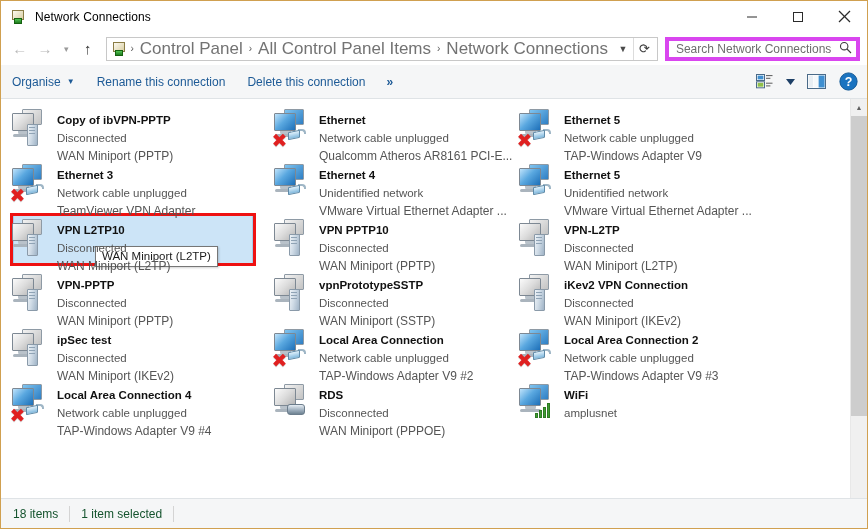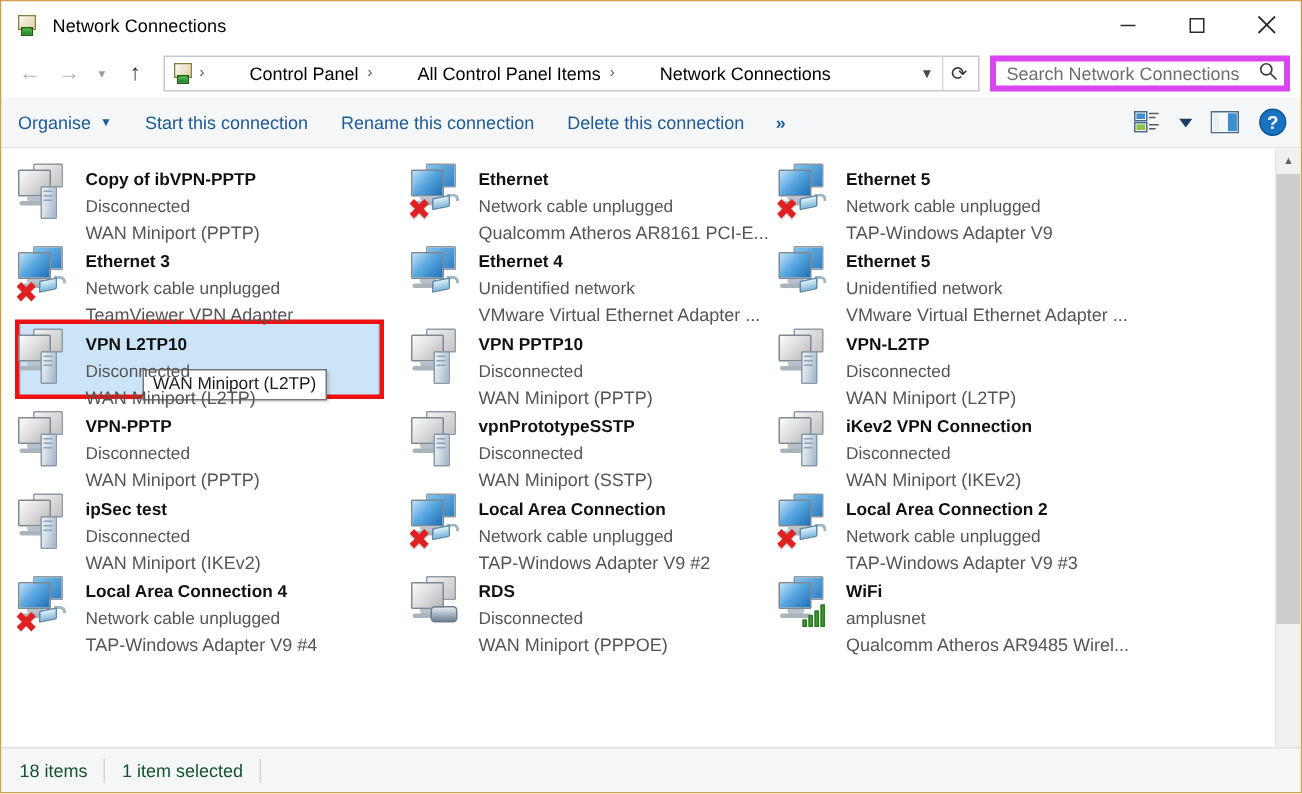--- a/index.html
+++ b/index.html
@@ -46,21 +46,21 @@
   .navbtn.up { color: #3a3a3a; }
   .navbtn.hist { width: 18px; font-size: 9px; color: #9a9a9a; }
   .crumbbox {
     flex: 1; height: 24px; margin-left: 6px; margin-right: 7px;
     border: 1px solid #c8c8c8; background: #fff;
     display: flex; align-items: center; padding: 0 2px 0 4px;
     position: relative;
   }
   .crumb-icon { width: 16px; height: 16px; position: relative; flex: 0 0 16px; margin-right: 2px;}
   .crumb {
-    font-size: 12px; color: #000000; padding: 0 5px; white-space: nowrap; margin-left: 24px;
+    font-size: 17px; color: #737373; padding: 0 5px; white-space: nowrap;
   }
   .sep { color: #5a5a5a; font-size: 10px; padding: 0 1px; }
   .crumb-spacer { flex: 1; }
   .dd-arrow { width: 20px; text-align: center; color: #4a4a4a; font-size: 9px; }
   .refresh { width: 22px; text-align: center; color: #3a3a3a; font-size: 13px;
              border-left: 1px solid #dcdcdc; height: 22px; line-height: 22px;}
   .searchbox {
     width: 200px; height: 24px; border: 4px solid #d946ef; background: #fff;
     display: flex; align-items: center; padding: 0 4px 0 7px; margin-right: 7px;
   }
@@ -295,21 +295,20 @@
           </svg>
       </span>
     </div>
   </div>
 
   <div class="cmdbar">
     <div class="cmditem">
       <span>Organise</span>
       <span class="caret">▼</span>
     </div>
-    <div class="cmditem">Start this connection</div>
     <div class="cmditem">Rename this connection</div>
     <div class="cmditem">Delete this connection</div>
     <div class="cmd-chev">»</div>
 
     <div class="cmd-right">
       <div class="cmd-ic">
         <svg width="17" height="15" viewBox="0 0 17 15">
           <rect x="0.5" y="0.5" width="8" height="6" fill="#fff" stroke="#4a6a88"></rect>
           <rect x="1.6" y="1.6" width="5.8" height="3.8" fill="#3f8fd0"></rect>
           <rect x="0.5" y="7.8" width="8" height="6" fill="#fff" stroke="#4a6a88"></rect>
@@ -628,21 +627,21 @@
               <span class="stand"></span>
               <span class="base"></span>
             </span>
             <span class="wifi">
               <i></i>
               <i></i>
               <i></i>
               <i></i>
             </span>
           </span>
-          <span class="labels"><span class="nm">WiFi</span><br><span class="st">amplusnet</span><br><span class="dv">Qualcomm Atheros AR9485 Wirel...</span></span>
+          <span class="labels"><span class="nm">WiFi</span><br><span class="st">amplusnet</span><br></span>
         </div>
       </div>
 
     <div class="redbox" id="redbox" style="border-color: rgb(238, 17, 17); left: 9px; top: 114px; width: 246px; height: 53px;"></div>
     <div class="tooltip" id="tooltip" style="left: 94px; top: 147px;">WAN Miniport (L2TP)</div>
 
     <div class="vscroll">
       <div class="vs-up">▲</div>
       <div class="vs-thumb"></div>
     </div>

